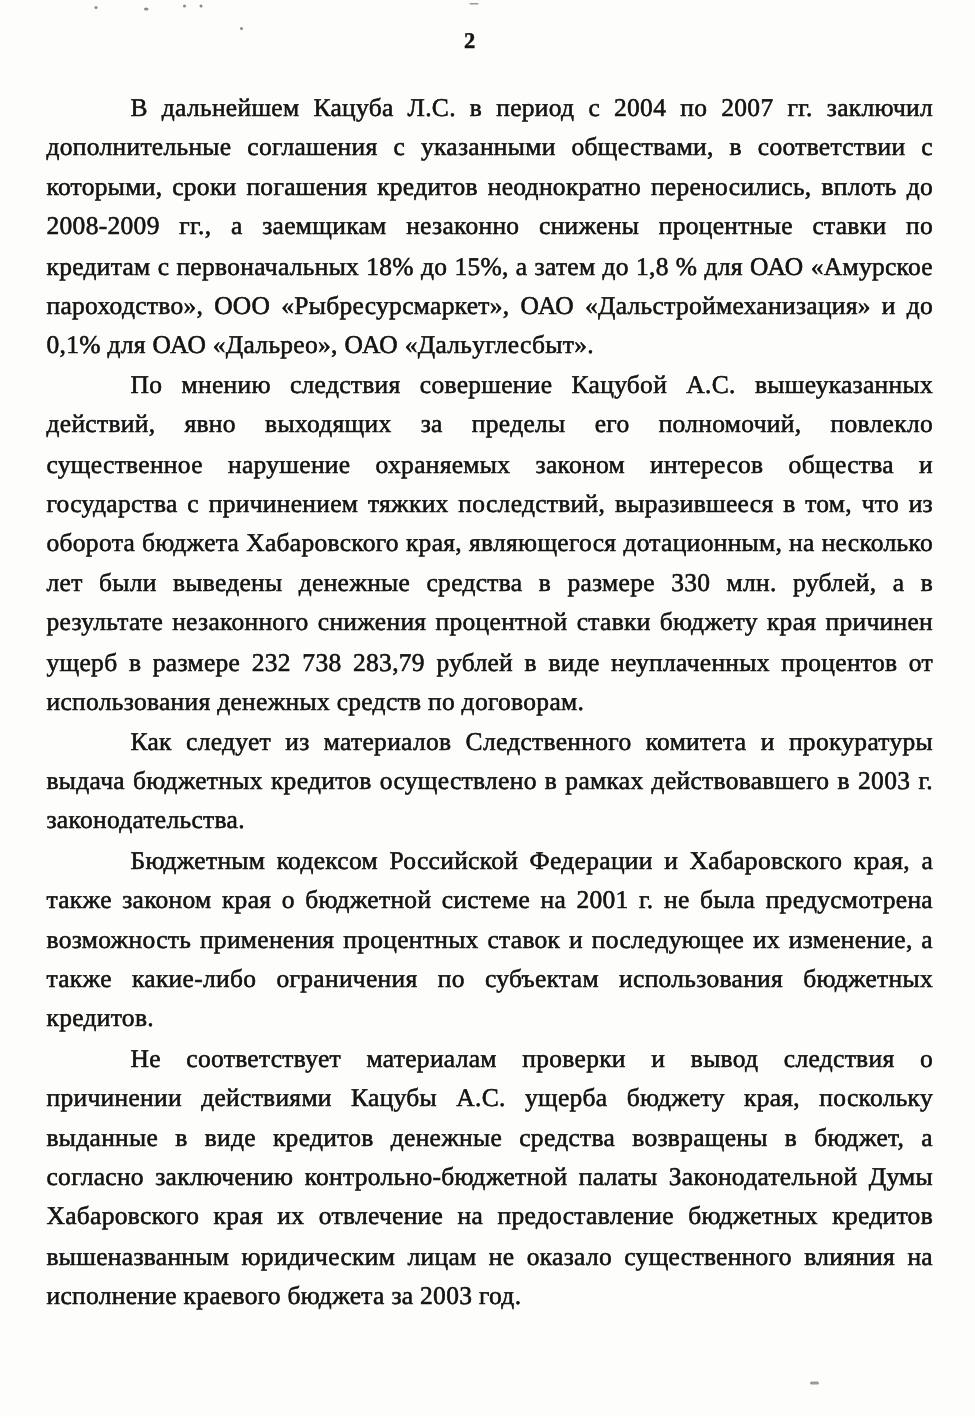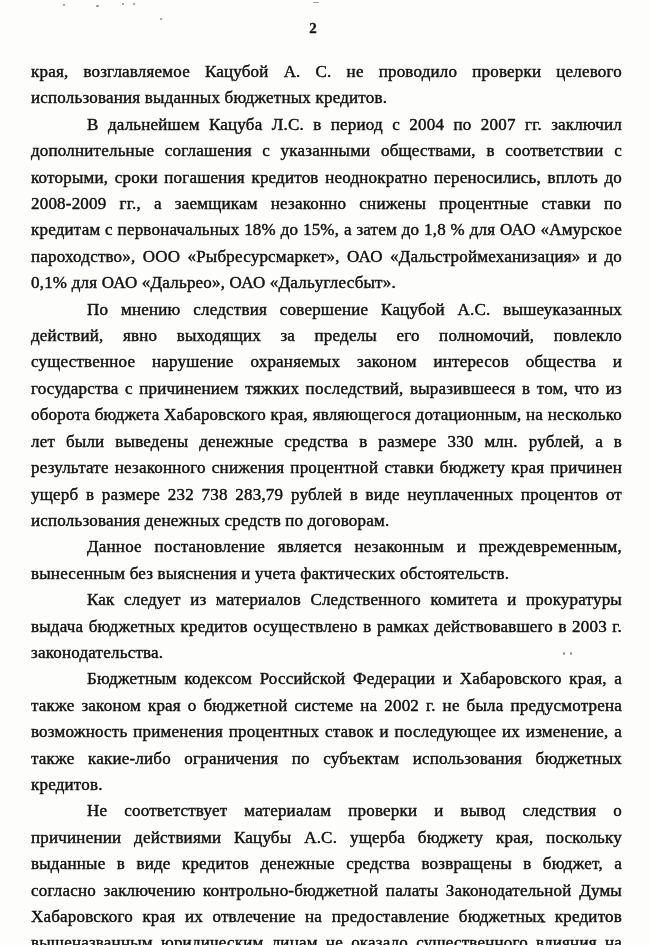--- a/index.html
+++ b/index.html
@@ -70,23 +70,21 @@
   <div class="speck" style="left:96px;top:5px;width:3px;height:2px;"></div>
   <div class="speck" style="left:122px;top:3px;width:2px;height:2px;"></div>
   <div class="speck" style="left:133px;top:3px;width:2px;height:2px;"></div>
   <div class="speck" style="left:160px;top:18px;width:2px;height:2px;"></div>
   <div class="dash" style="left:313px;top:2px;width:6px;height:1px;"></div>
   <div class="speck" style="left:563px;top:652px;width:2px;height:3px;"></div>
   <div class="speck" style="left:570px;top:652px;width:2px;height:3px;"></div>
   <div class="dash" style="left:540px;top:921px;width:6px;height:2px;"></div>
 
   <div class="content">
-    <p class="continuation">края, возглавляемое Кацубой А. С. не проводило проверки целевого использования выданных бюджетных кредитов.</p>
     <p>В дальнейшем Кацуба Л.С. в период с 2004 по 2007 гг. заключил дополнительные соглашения с указанными обществами, в соответствии с которыми, сроки погашения кредитов неоднократно переносились, вплоть до 2008-2009 гг., а заемщикам незаконно снижены процентные ставки по кредитам с первоначальных 18% до 15%, а затем до 1,8 % для ОАО «Амурское пароходство», ООО «Рыбресурсмаркет», ОАО «Дальстроймеханизация» и до 0,1% для ОАО «Дальрео», ОАО «Дальуглесбыт».</p>
     <p>По мнению следствия совершение Кацубой А.С. вышеуказанных действий, явно выходящих за пределы его полномочий, повлекло существенное нарушение охраняемых законом интересов общества и государства с причинением тяжких последствий, выразившееся в том, что из оборота бюджета Хабаровского края, являющегося дотационным, на несколько лет были выведены денежные средства в размере 330 млн. рублей, а в результате незаконного снижения процентной ставки бюджету края причинен ущерб в размере 232 738 283,79 рублей в виде неуплаченных процентов от использования денежных средств по договорам.</p>
-    <p>Данное постановление является незаконным и преждевременным, вынесенным без выяснения и учета фактических обстоятельств.</p>
     <p>Как следует из материалов Следственного комитета и прокуратуры выдача бюджетных кредитов осуществлено в рамках действовавшего в 2003 г. законодательства.</p>
-    <p>Бюджетным кодексом Российской Федерации и Хабаровского края, а также законом края о бюджетной системе на 2002 г. не была предусмотрена возможность применения процентных ставок и последующее их изменение, а также какие-либо ограничения по субъектам использования бюджетных кредитов.</p>
+    <p>Бюджетным кодексом Российской Федерации и Хабаровского края, а также законом края о бюджетной системе на 2001 г. не была предусмотрена возможность применения процентных ставок и последующее их изменение, а также какие-либо ограничения по субъектам использования бюджетных кредитов.</p>
     <p>Не соответствует материалам проверки и вывод следствия о причинении действиями Кацубы А.С. ущерба бюджету края, поскольку выданные в виде кредитов денежные средства возвращены в бюджет, а согласно заключению контрольно-бюджетной палаты Законодательной Думы Хабаровского края их отвлечение на предоставление бюджетных кредитов вышеназванным юридическим лицам не оказало существенного влияния на исполнение краевого бюджета за 2003 год.</p>
 
   </div>
 
 </div>
 
 </body></html>

